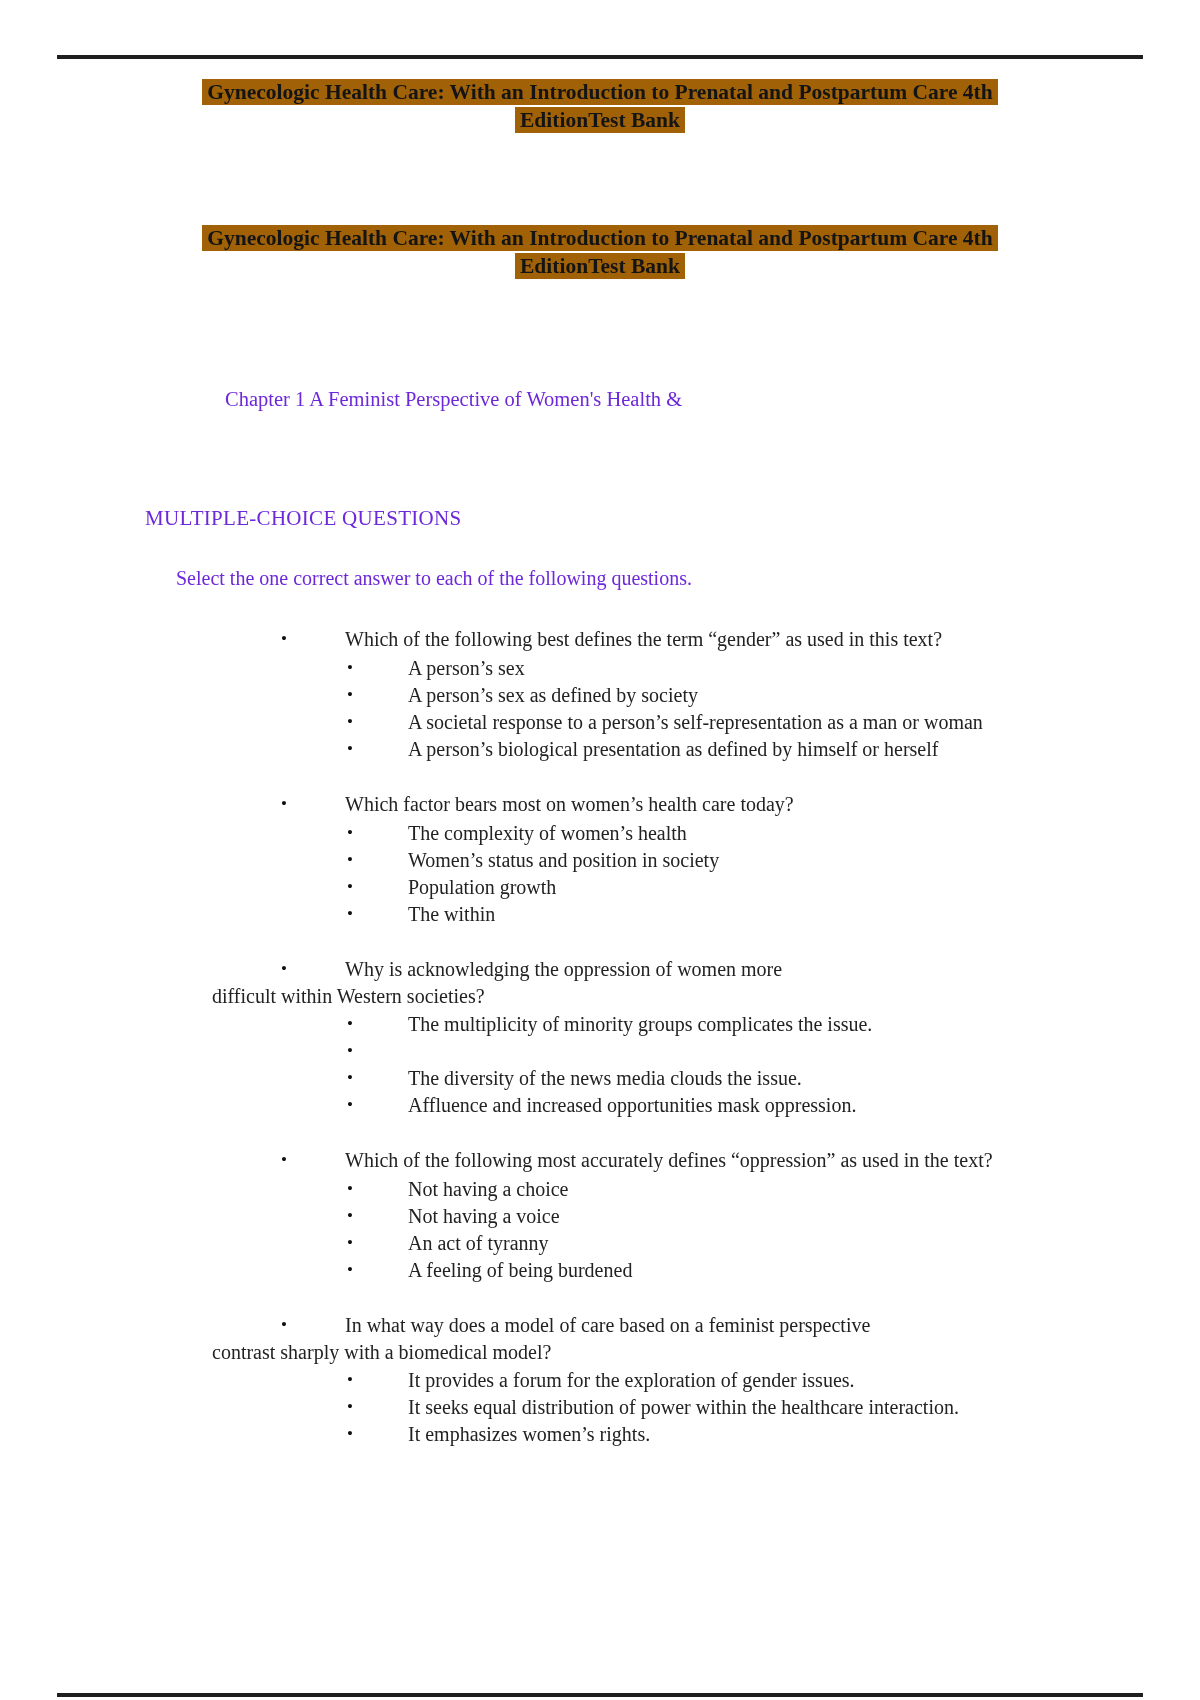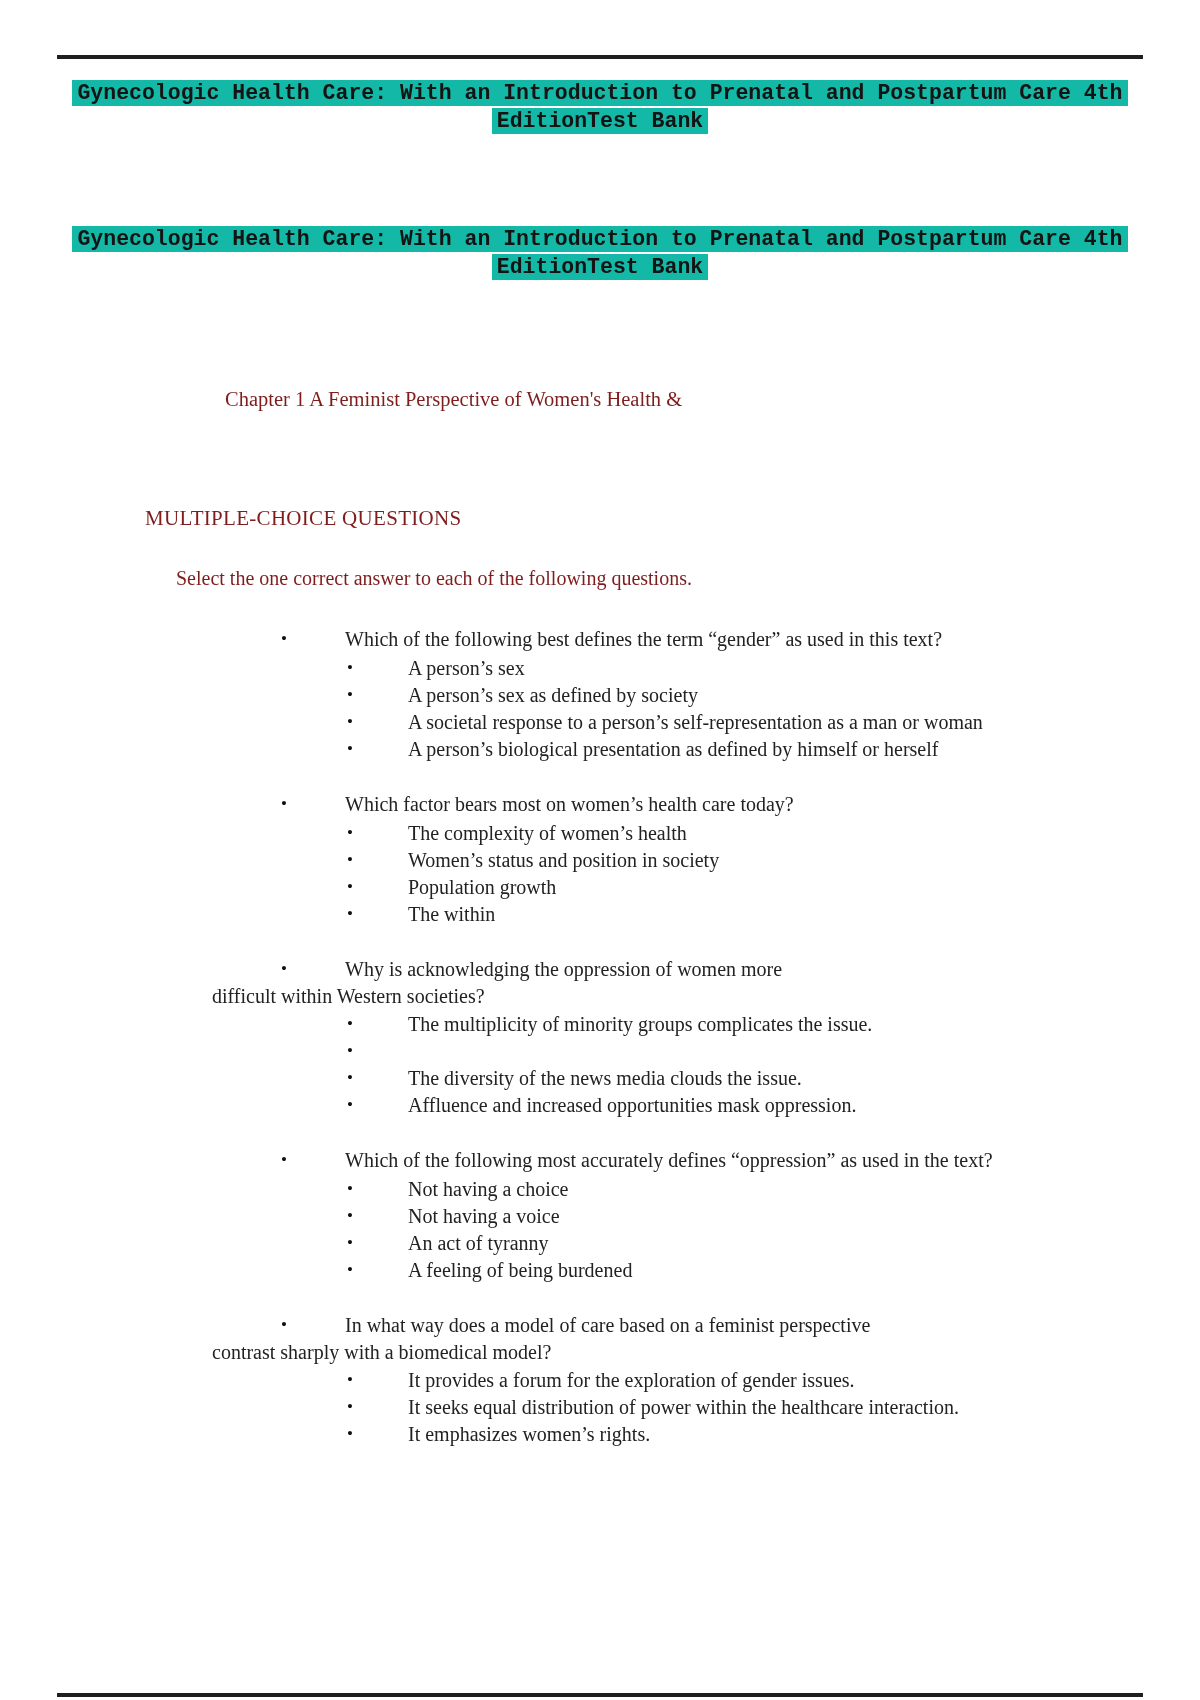--- a/index.html
+++ b/index.html
@@ -14,23 +14,23 @@
   .rule{position:absolute;left:57px;width:1086px;height:4px;background:#1f1f1f;}
   .rule-top{top:55px;}
   .rule-bottom{top:1693px;}
 
   .title-line{
     position:absolute;left:0;width:1200px;
     text-align:center;
     font-weight:bold;font-size:21.5px;line-height:26px;
     color:#141414;
   }
-  .hl{background:#14b8a6;padding:1px 5px;font-family:Liberation Mono, monospace;}
+  .hl{background:#a16207;padding:1px 5px;}
 
-  .doc-line{position:absolute;font-size:20.5px;line-height:26px;white-space:nowrap;color:#7f1d1d;}
+  .doc-line{position:absolute;font-size:20.5px;line-height:26px;white-space:nowrap;color:#6d28d9;}
   .chapter-line{left:225px;}
   .mcq-heading{left:145px;font-size:21px;letter-spacing:.3px;}
   .instructions{left:176px;font-size:20px;}
 
   .row{position:absolute;left:0;width:1200px;height:27px;font-size:20px;line-height:26px;white-space:nowrap;color:#222;}
   .bullet{position:absolute;top:0;font-size:17px;line-height:26px;color:#111;}
   .b1{left:281px;}
   .b2{left:347px;}
   .txt{position:absolute;top:0;}
   .tq{left:345px;}

